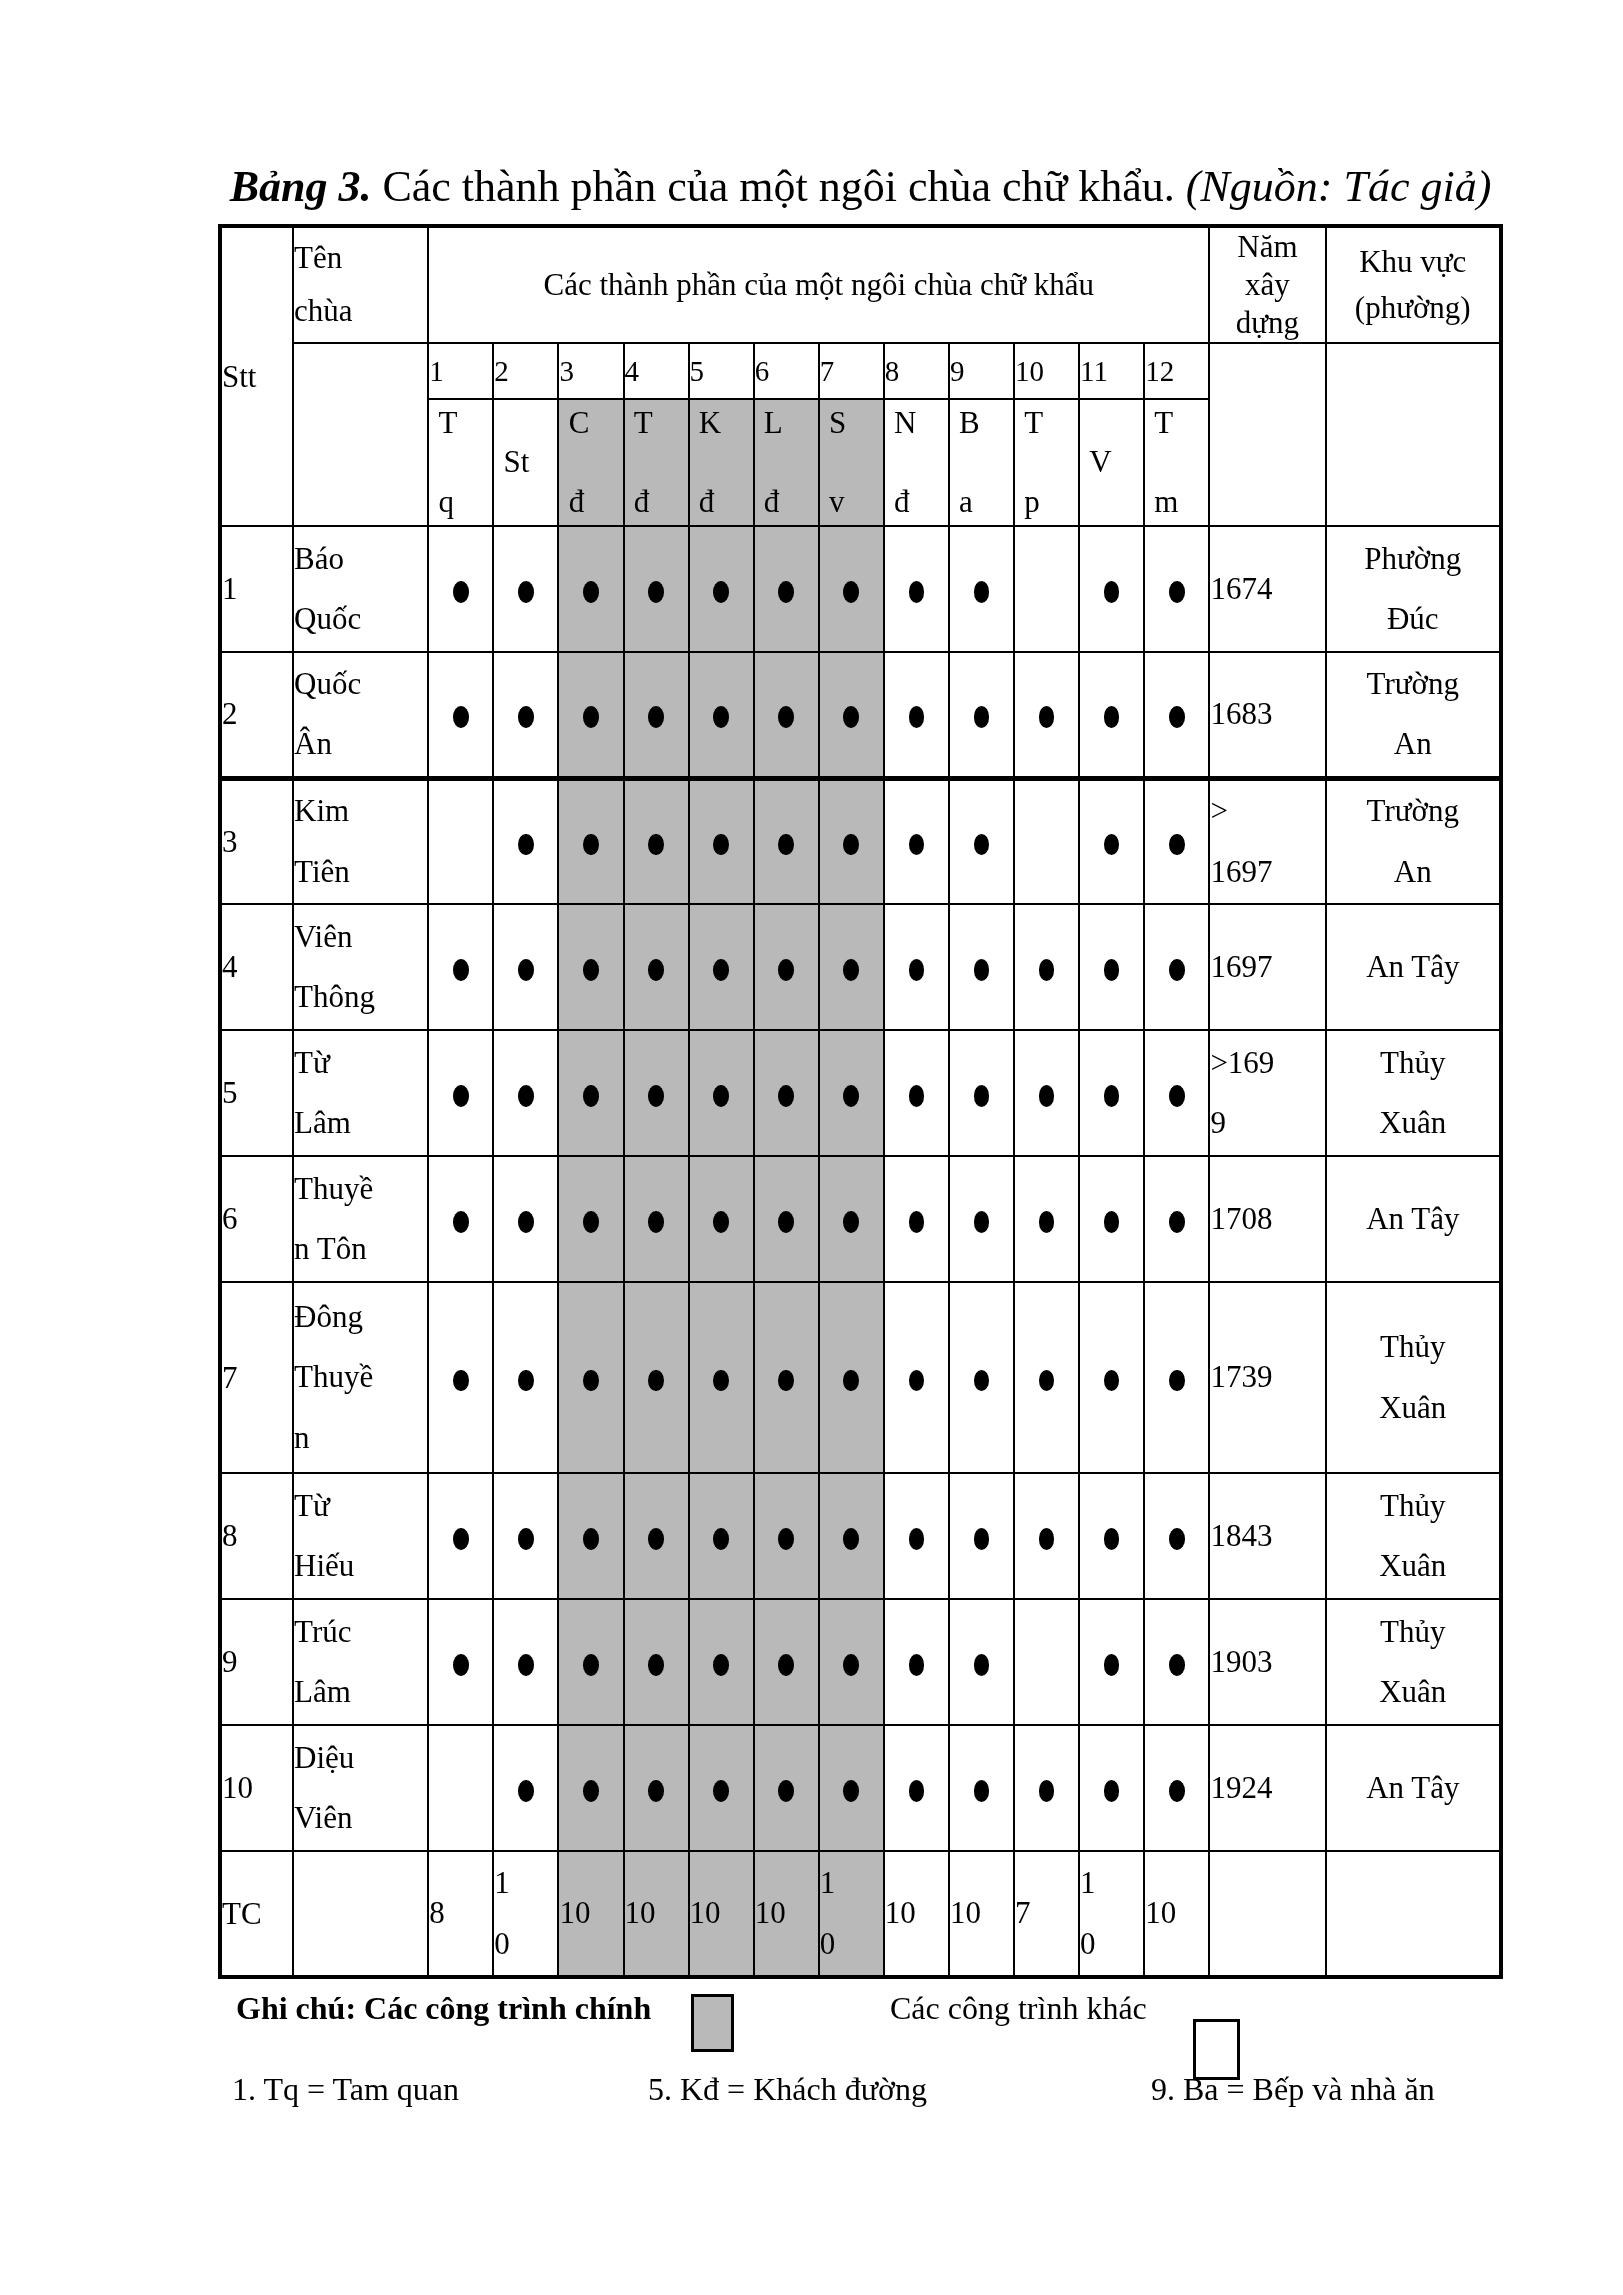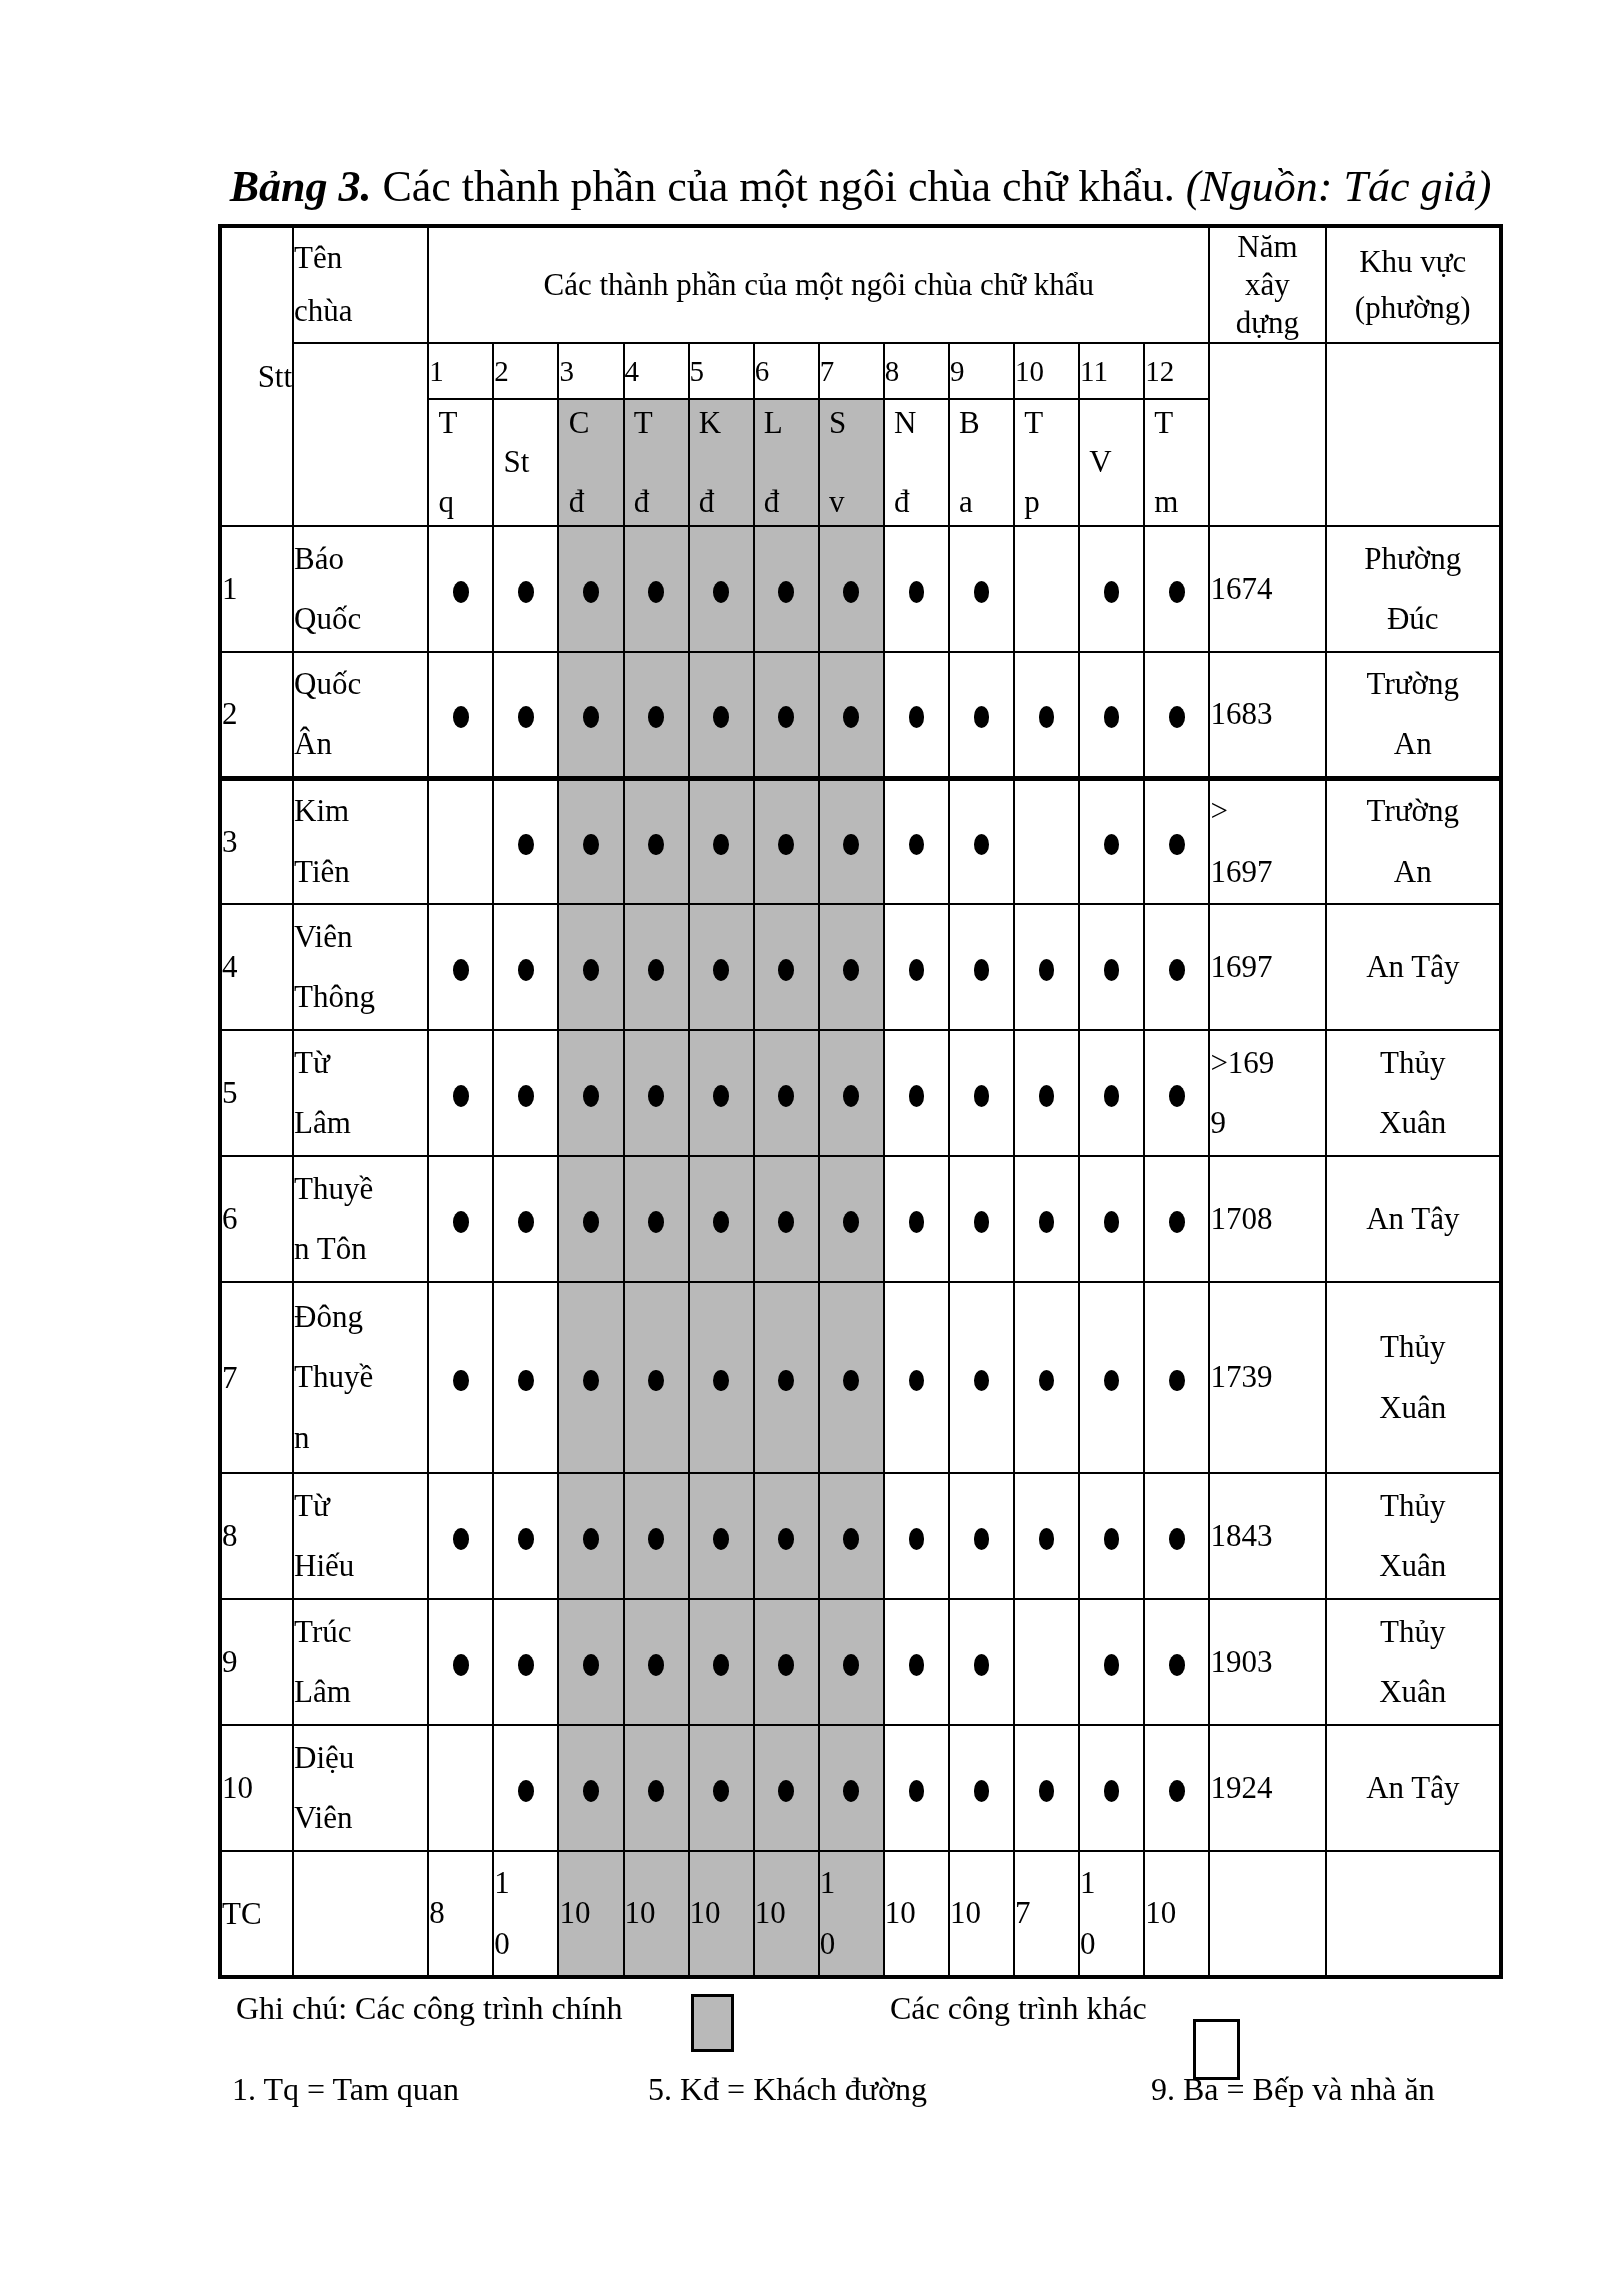--- a/index.html
+++ b/index.html
@@ -30,21 +30,21 @@
   .tbl td,.tbl th{
     border:2.6px solid #000;padding:0;vertical-align:middle;
     font-weight:normal;white-space:pre-line;overflow:hidden;
   }
   tr.caption-row{height:117px;}
   tr.num-row{height:56px;}
   tr.code-row{height:127px;}
   tr.tc-row{height:126px;}
 
   .hdr{font-weight:bold;}
-  .stt-h{text-align:right;padding-left:9.2px;margin-left:10px;}
+  .stt-h{text-align:left;padding-left:9.2px;margin-left:10px;}
   .ten-h{text-align:left;padding-left:9.2px;line-height:1.7;}
   .group-h{text-align:center;}
   .nam-h{text-align:center;line-height:1.22;}
   .khu-h{text-align:center;line-height:1.5;}
 
   .numcell{text-align:left;padding-left:7.9px;font-size:29px;border-bottom-width:5.9px;}
   .codecell{vertical-align:top;}
   .stack{display:flex;flex-direction:column;justify-content:space-between;
          height:122px;box-sizing:border-box;padding:5.2px 0 6.5px 9.2px;line-height:1;
          align-items:flex-start;}
@@ -53,21 +53,21 @@
   .sttcell{text-align:left;padding-left:15.7px;}
   .namecell{text-align:left;padding-left:9.2px;line-height:1.95;}
   .dotcell{text-align:center;}
   .yearcell{text-align:left;padding-left:11.8px;line-height:1.95;margin-left:37px;}
   .areacell{text-align:center;padding-left:11.8px;line-height:1.95;margin-left:17px;}
   .tccell{text-align:left;padding-left:13px;font-weight:bold;line-height:1.95;}
   .thickrow td{border-bottom-width:5.9px;}
   .dot{display:inline-block;width:15.7px;height:21.6px;border-radius:50%;background:#000;vertical-align:middle;}
 
   
-  .legend-main{position:absolute;left:236px;top:1990px;font-size:32px;white-space:nowrap;}
+  .legend-main{position:absolute;left:236px;top:1990px;font-size:32px;white-space:nowrap;font-weight:bold;}
   .swatch{position:absolute;box-sizing:border-box;border:3.3px solid #000;}
   .swatch-main{left:691px;top:1994px;width:43px;height:58px;}
   .legend-other{position:absolute;left:890px;top:1990px;font-size:32px;white-space:nowrap;}
   .swatch-other{left:1193px;top:2019px;width:47px;height:61px;background:#fff;}
   .note{position:absolute;top:2071px;font-size:32px;white-space:nowrap;}
   .note-1{left:232px;}
   .note-2{left:648px;}
   .note-3{left:1151px;}
   .page-number{position:absolute;left:0;top:2131px;width:1623px;text-align:center;font-size:31px;}
 </style>

